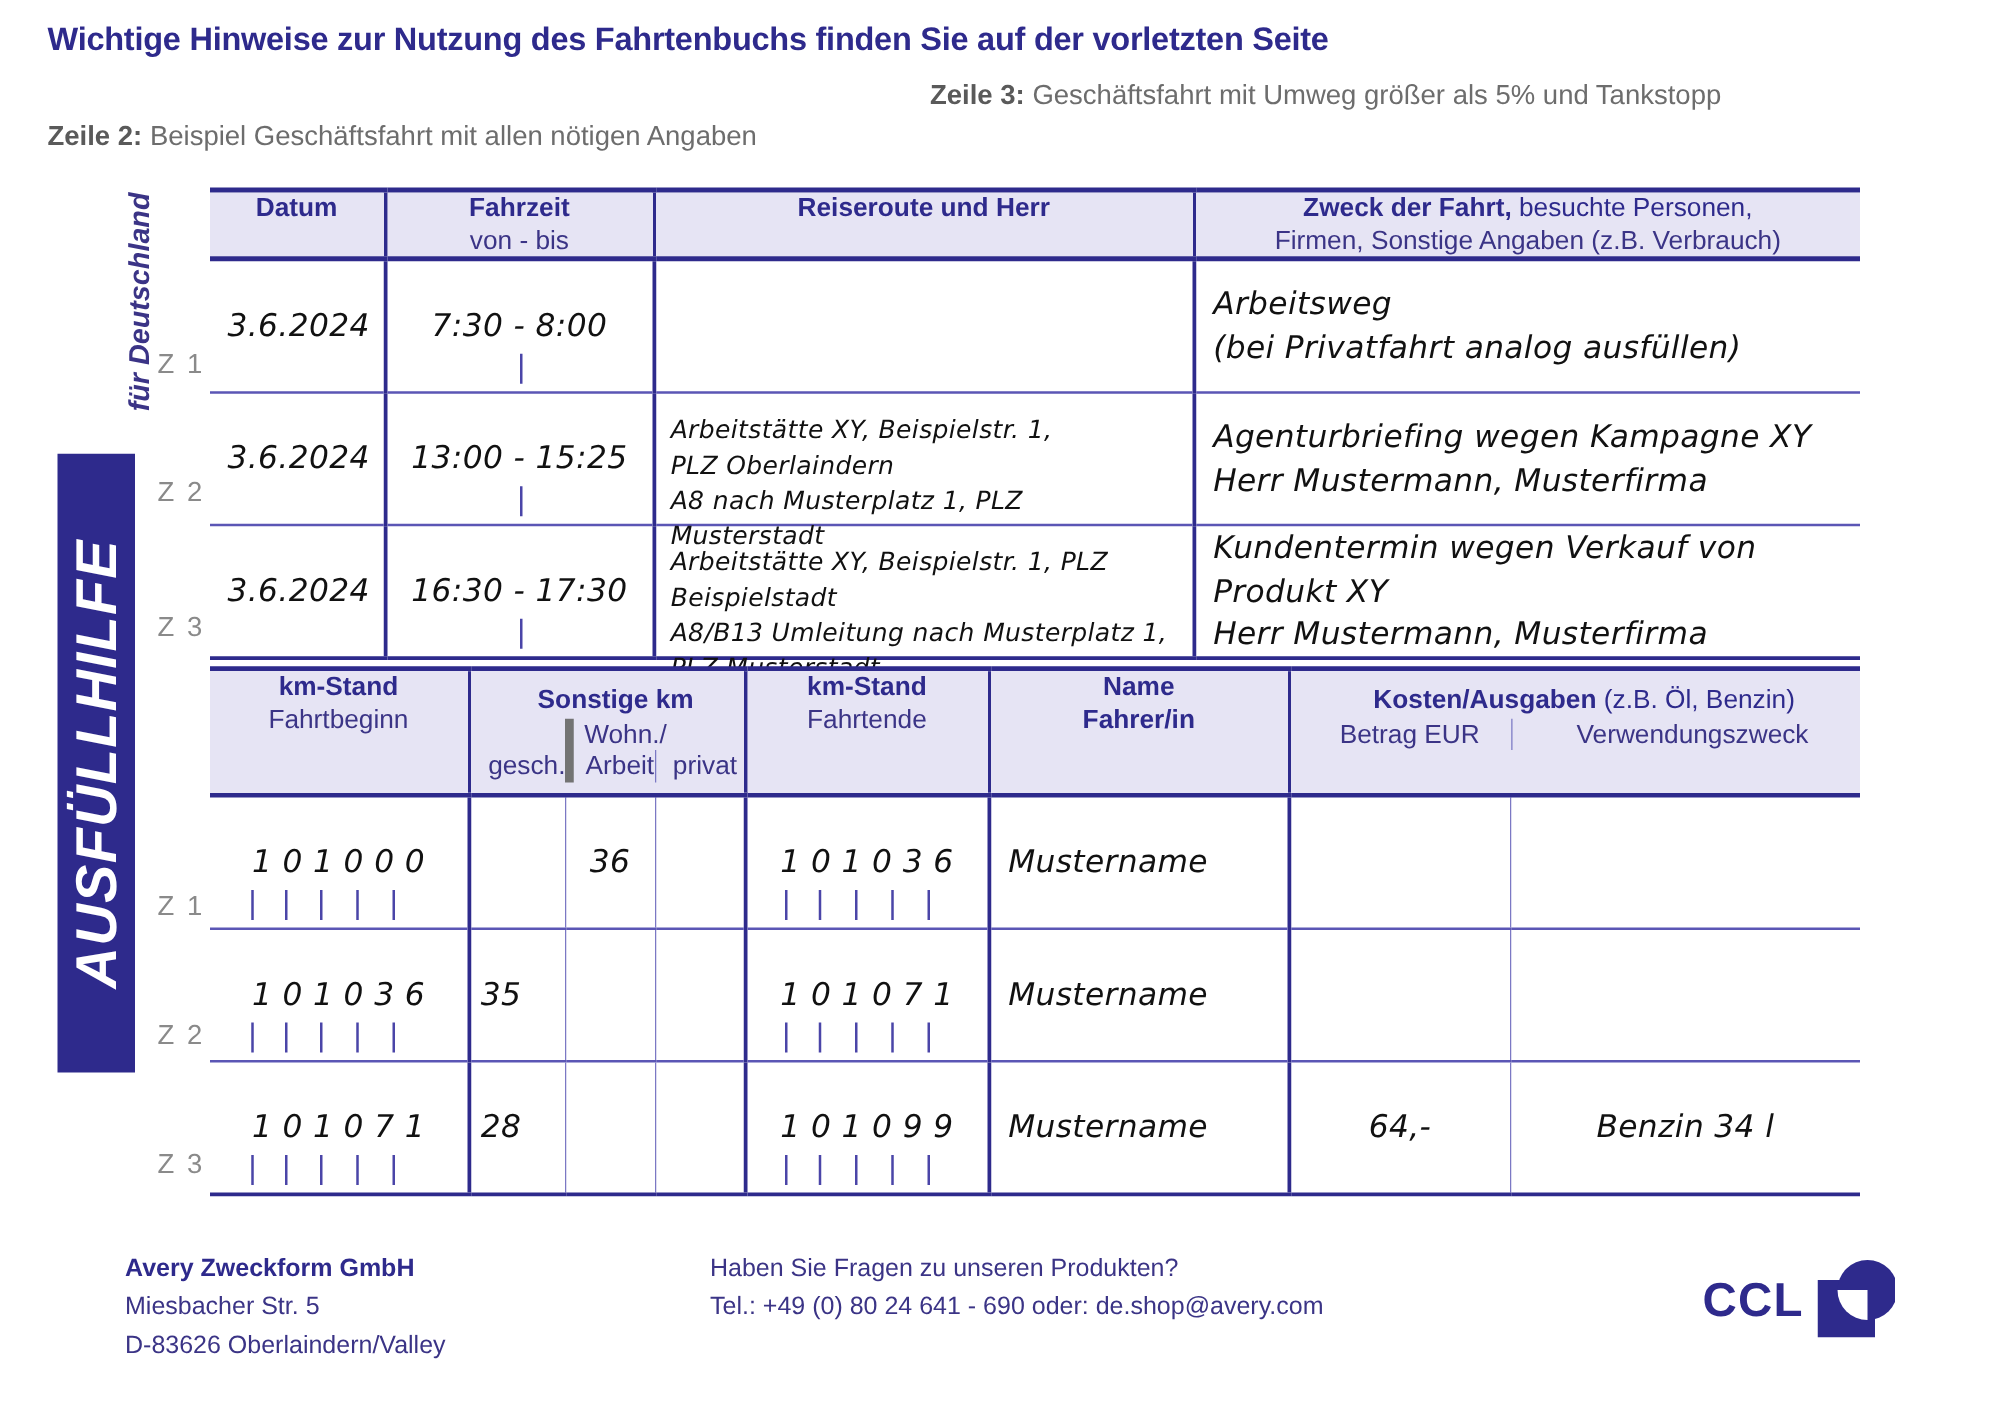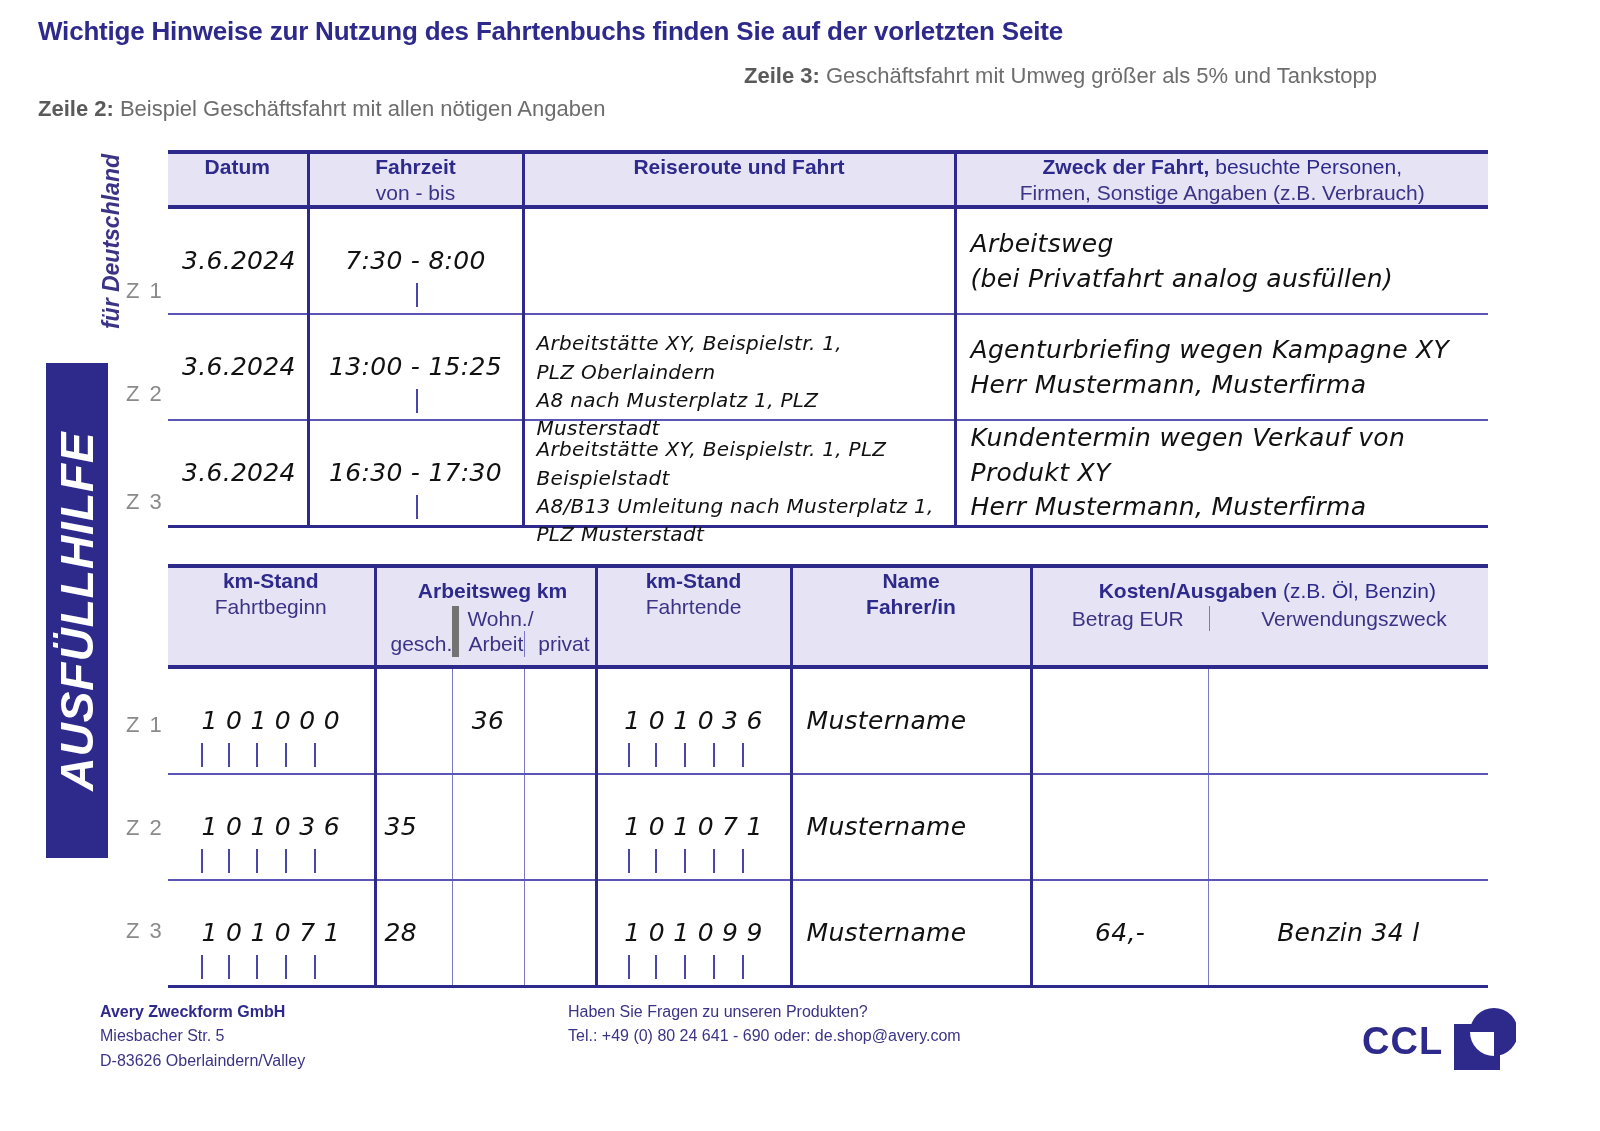--- a/index.html
+++ b/index.html
@@ -48,21 +48,21 @@
     writing-mode: vertical-rl;
     font-size: 46px; font-weight: bold; font-style: italic;
     color: #ffffff; white-space: nowrap; letter-spacing: 1px;
   }
 
   
   .tbl { position: absolute; border-collapse: collapse; table-layout: fixed; }
   .tbl td, .tbl th { padding: 0; vertical-align: top; position: relative; }
 
   .t1 { left: 168px; top: 150px; width: 1320px; }
-  .t2 { left: 168px; top: 564px; width: 1320px; }
+  .t2 { left: 168px; top: 533px; width: 1320px; }
 
   .hdr-cell {
     background: #e6e4f4; border-left: 3px solid #2e2a8c;
     padding: 10px 14px 8px 14px; vertical-align: middle;
   }
   .hdr-cell.first { border-left: none; }
   .hdr-top { border-top: 4px solid #2e2a8c; }
   .hdr-bot { border-bottom: 4px solid #2e2a8c; }
   .h-main { font-size: 21px; font-weight: bold; color: #2e2a8c; line-height: 1.22; }
   .h-sub  { font-size: 21px; font-weight: normal; color: #3b3486; line-height: 1.22; }
@@ -104,21 +104,21 @@
   .ticks { position: absolute; bottom: 6px; left: 0; right: 0; height: 26px; }
   .ticks i {
     position: absolute; bottom: 0; width: 2px; height: 24px;
     background: #4a45a8; display: block;
   }
 
   
   .footer { position: absolute; left: 100px; top: 1000px; width: 1420px; }
   .f-col1 { position: absolute; left: 0; top: 0; }
   .f-col2 { position: absolute; left: 468px; top: 0; }
-  .f-line { font-size: 16px; color: #3b3486; line-height: 1.52; white-space: nowrap; }
+  .f-line { font-size: 20px; color: #3b3486; line-height: 1.52; white-space: nowrap; }
   .f-line.bold { font-weight: bold; color: #2e2a8c; }
 
   .ccl { position: absolute; left: 1262px; top: 8px; width: 160px; height: 62px; }
   .ccl-text {
     position: absolute; left: 0; top: 12px;
     font-size: 38px; font-weight: bold; color: #2e2a8c; letter-spacing: 1px;
   }
   .ccl-mark { position: absolute; left: 92px; top: 0px; width: 62px; height: 62px; }
 </style>
 </head>
@@ -153,21 +153,21 @@
   <thead>
     <tr>
       <th class="hdr-cell first hdr-top hdr-bot">
         <div class="h-main">Datum</div>
       </th>
       <th class="hdr-cell hdr-top hdr-bot">
         <div class="h-main">Fahrzeit</div>
         <div class="h-sub">von - bis</div>
       </th>
       <th class="hdr-cell hdr-top hdr-bot">
-        <div class="h-main">Reiseroute und Fahrt</div>
+        <div class="h-main">Reiseroute und Herr</div>
       </th>
       <th class="hdr-cell hdr-top hdr-bot">
         <div class="h-main"><span>Zweck der Fahrt,</span><span class="thin"> besuchte Personen,</span></div>
         <div class="h-sub">Firmen, Sonstige Angaben (z.B. Verbrauch)</div>
       </th>
     </tr>
   </thead>
   <tbody>
 
     <tr>
@@ -258,21 +258,21 @@
     <col style="width:177px">
       <col style="width:280px">
   </colgroup>
   <thead>
     <tr>
       <th class="hdr-cell first hdr-top hdr-bot">
         <div class="h-main">km-Stand</div>
         <div class="h-sub">Fahrtbeginn</div>
       </th>
       <th class="hdr-cell hdr-top hdr-bot" colspan="3" style="padding:10px 0 8px 0;">
-        <div class="h-main" style="padding-left:14px;">Arbeitsweg km</div>
+        <div class="h-main" style="padding-left:14px;">Sonstige km</div>
         <div style="display:flex; align-items:flex-end; margin-top:2px;">
           <div style="width:77px; padding-left:14px; box-sizing:border-box;" class="h-sub">gesch.</div>
           <div style="width:72px; padding-left:8px; box-sizing:border-box; border-left:7px solid #737373;" class="h-sub">
             <div>Wohn./</div>
             <div>Arbeit</div>
           </div>
           <div style="width:72px; padding-left:8px; box-sizing:border-box; border-left:1px solid #7b78c4;" class="h-sub">privat</div>
         </div>
       </th>
       <th class="hdr-cell hdr-top hdr-bot">

